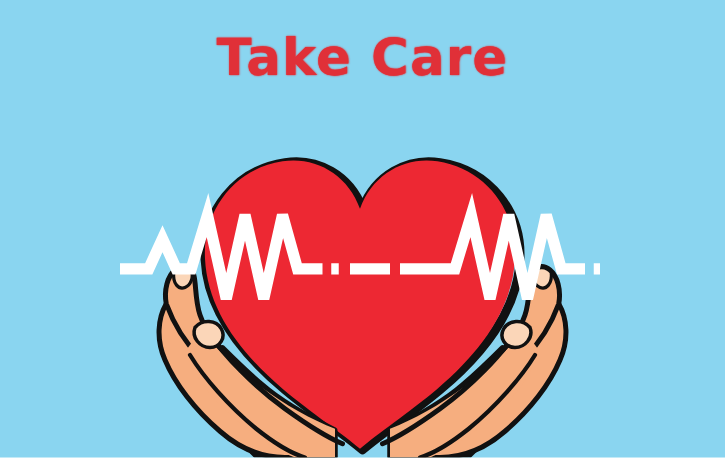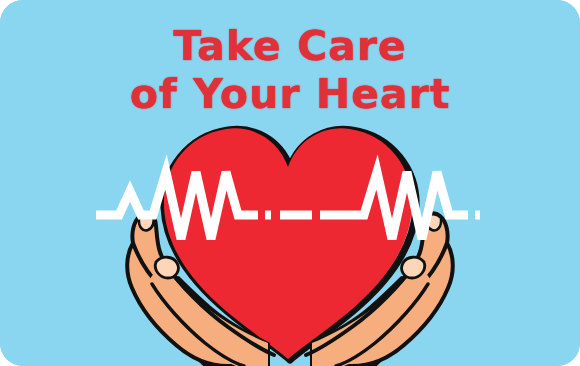--- a/index.html
+++ b/index.html
@@ -8,21 +8,20 @@
     padding: 0;
     background: #ffffff;
   }
   #poster {
     position: relative;
     width: 580px;
     height: 366px;
     overflow: hidden;
     font-family: "DejaVu Sans", sans-serif;
     background: #8ad5f0;
-    border-radius: 23px;
   }
   #poster-svg {
     position: absolute;
     left: 0;
     top: 0;
     width: 580px;
     height: 366px;
     display: block;
   }
   .headline-layer {
@@ -197,16 +196,15 @@
                L 437 172
                L 449 215
                L 468 215"></path>
 
       <path d="M 475 215 L 480 215"></path>
     </g>
   </svg>
 
   <div class="headline-layer">
     <div class="headline headline-1">Take Care</div>
-    <div class="headline headline-2">of Your Heart</div>
   </div>
 
 </div>
 
 </body></html>

